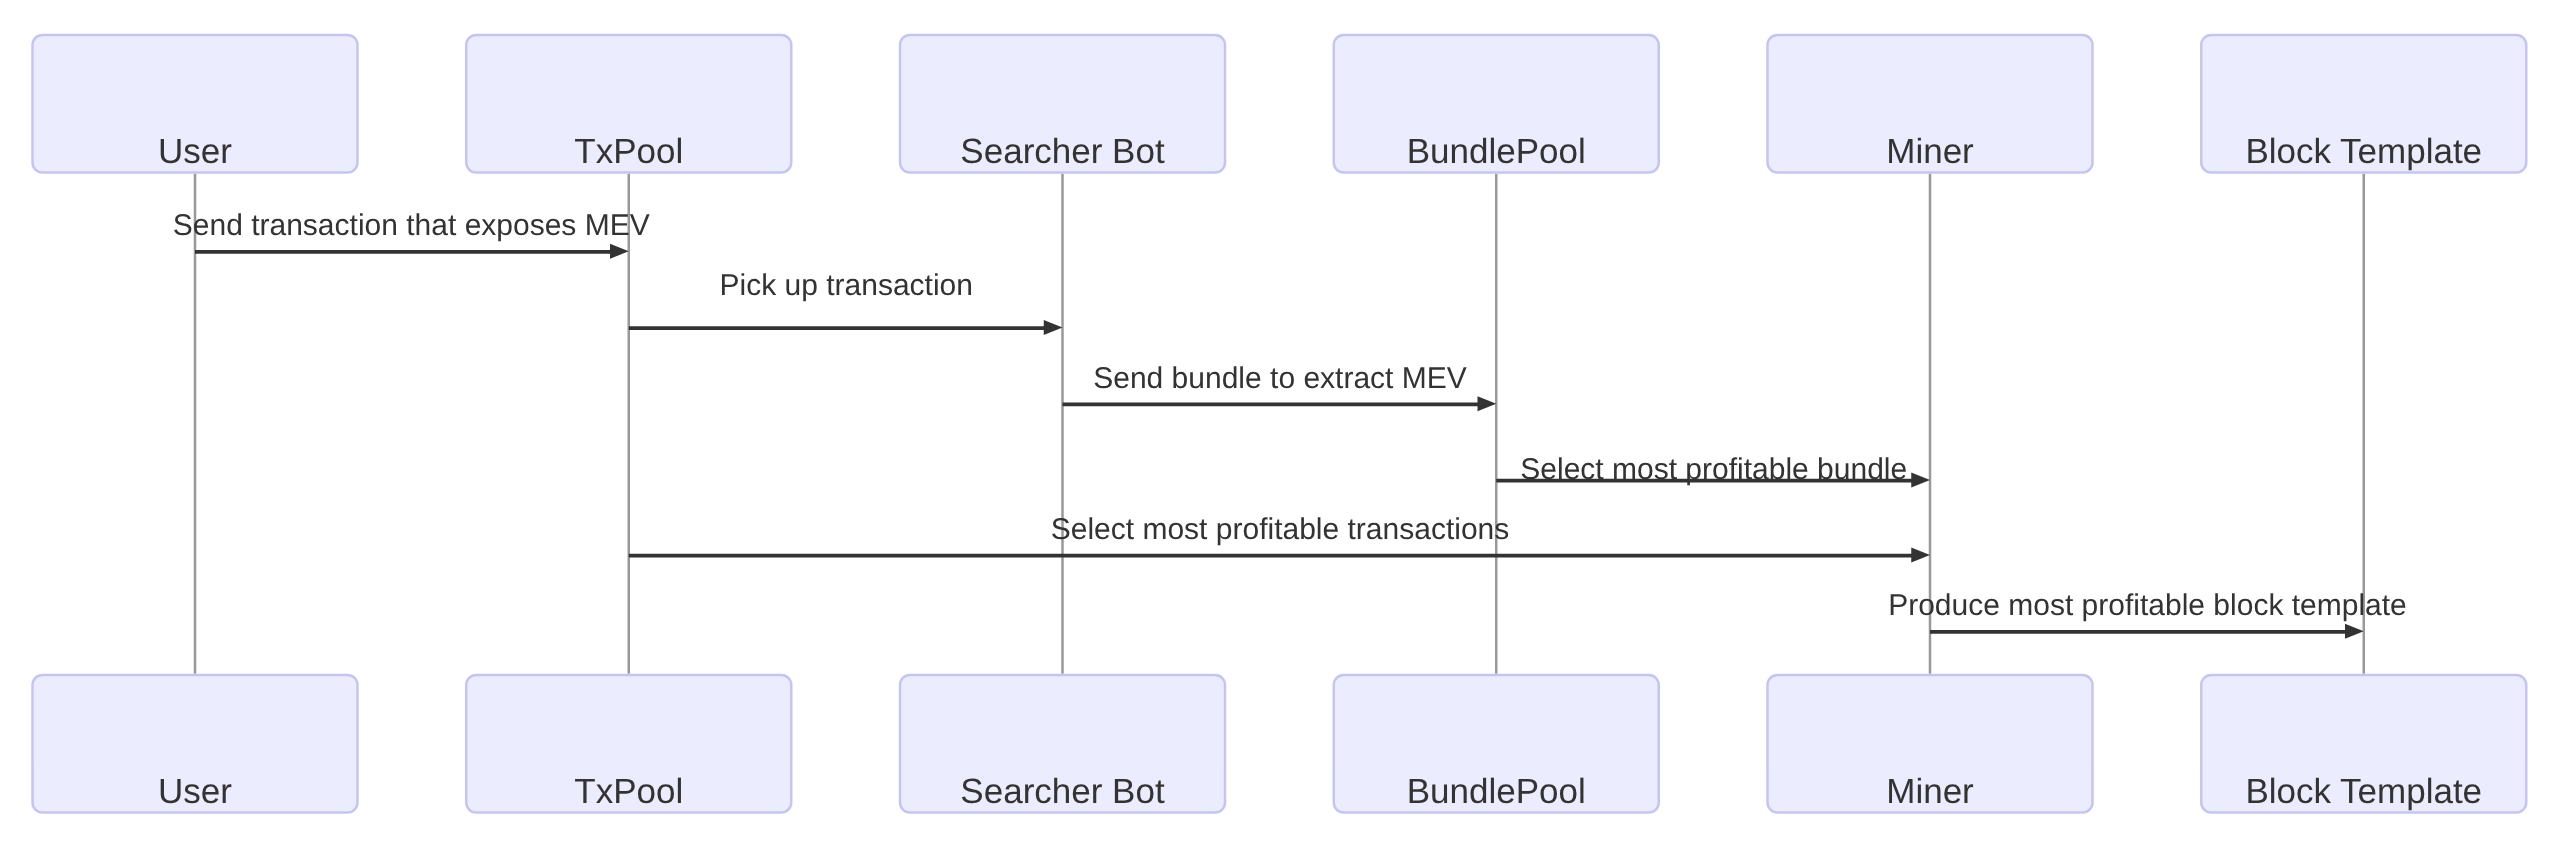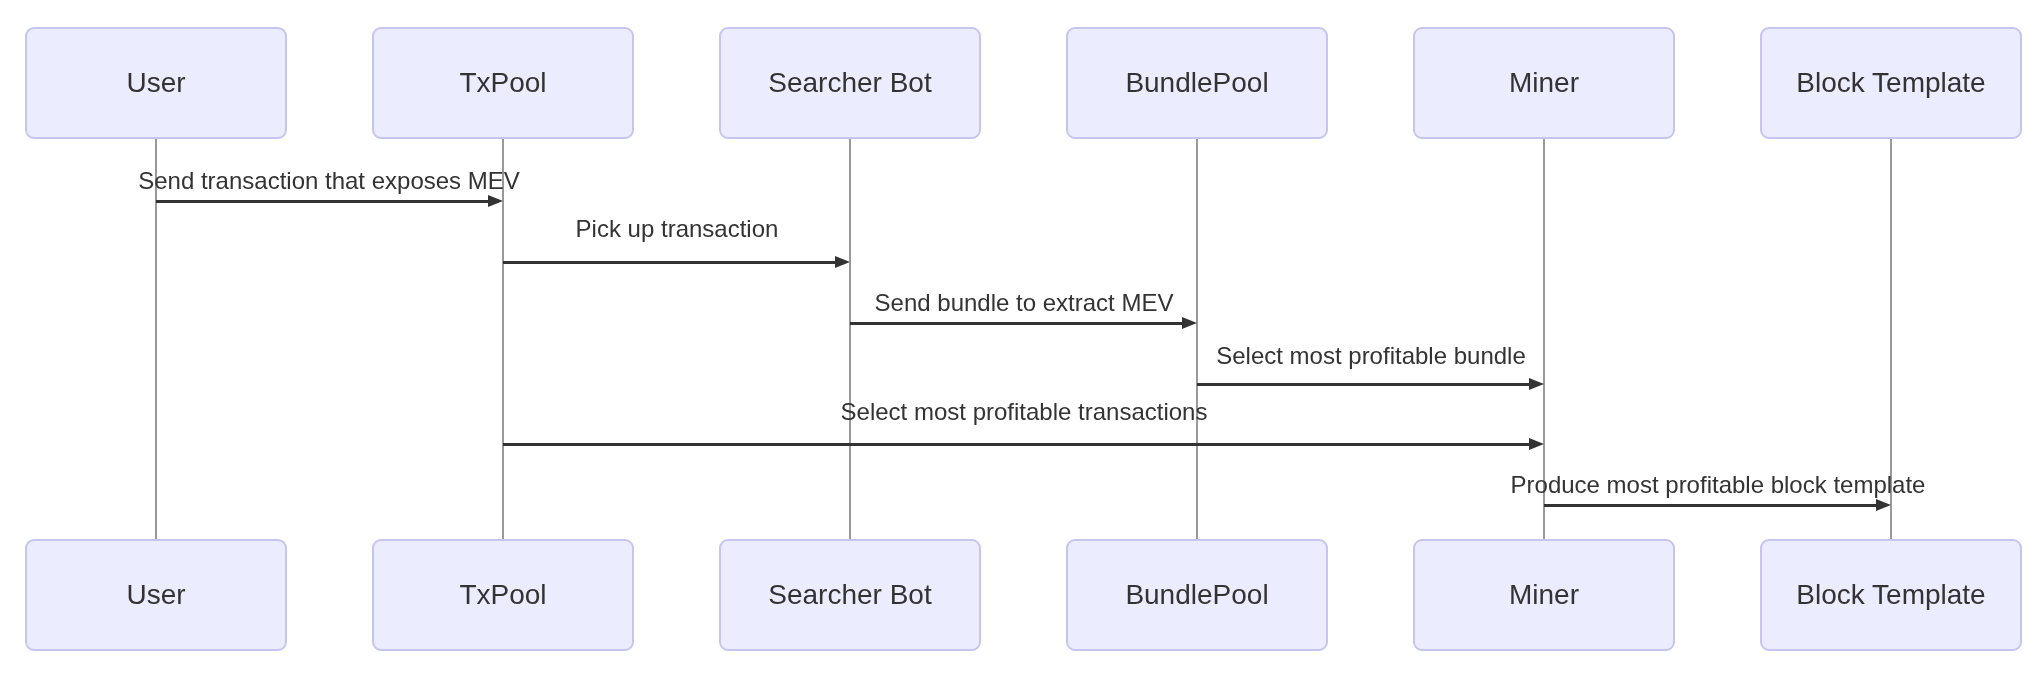--- a/index.html
+++ b/index.html
@@ -17,21 +17,21 @@
     color: #333333;
   }
   .actor-box {
     position: absolute;
     width: 258px;
     height: 108px;
     background: #ECECFF;
     border: 2px solid #c5c5f0;
     border-radius: 9px;
     display: flex;
-    align-items: center;
+    align-items: flex-end;
     justify-content: center;
     font-size: 28px;
     color: #333333;
     box-sizing: content-box;
     z-index: 2;
   }
   .actor-box.top { top: 27px; }
   .actor-box.bottom { top: 539px; }
   .lifeline {
     position: absolute;
@@ -123,25 +123,25 @@
   <div class="msg-head" style="left:488px;top:195px;"></div>
 
   <div class="msg-label" style="left:327px;top:213px;">Pick up transaction</div>
   <div class="msg-line" style="left:503px;top:260.5px;width:334px;"></div>
   <div class="msg-head" style="left:835px;top:256px;"></div>
 
   <div class="msg-label" style="left:674px;top:287px;">Send bundle to extract MEV</div>
   <div class="msg-line" style="left:850px;top:321.5px;width:334px;"></div>
   <div class="msg-head" style="left:1182px;top:317px;"></div>
 
-  <div class="msg-label" style="left:1021px;top:340px;">Select most profitable bundle</div>
+  <div class="msg-label" style="left:1021px;top:360px;">Select most profitable bundle</div>
   <div class="msg-line" style="left:1197px;top:382.5px;width:334px;"></div>
   <div class="msg-head" style="left:1529px;top:378px;"></div>
 
-  <div class="msg-label" style="left:674px;top:396px;">Select most profitable transactions</div>
+  <div class="msg-label" style="left:674px;top:408px;">Select most profitable transactions</div>
   <div class="msg-line" style="left:503px;top:442.5px;width:1028px;"></div>
   <div class="msg-head" style="left:1529px;top:438px;"></div>
 
   <div class="msg-label" style="left:1368px;top:469px;">Produce most profitable block template</div>
   <div class="msg-line" style="left:1544px;top:503.5px;width:334px;"></div>
   <div class="msg-head" style="left:1876px;top:499px;"></div>
 
 </div>
 
 </body></html>

